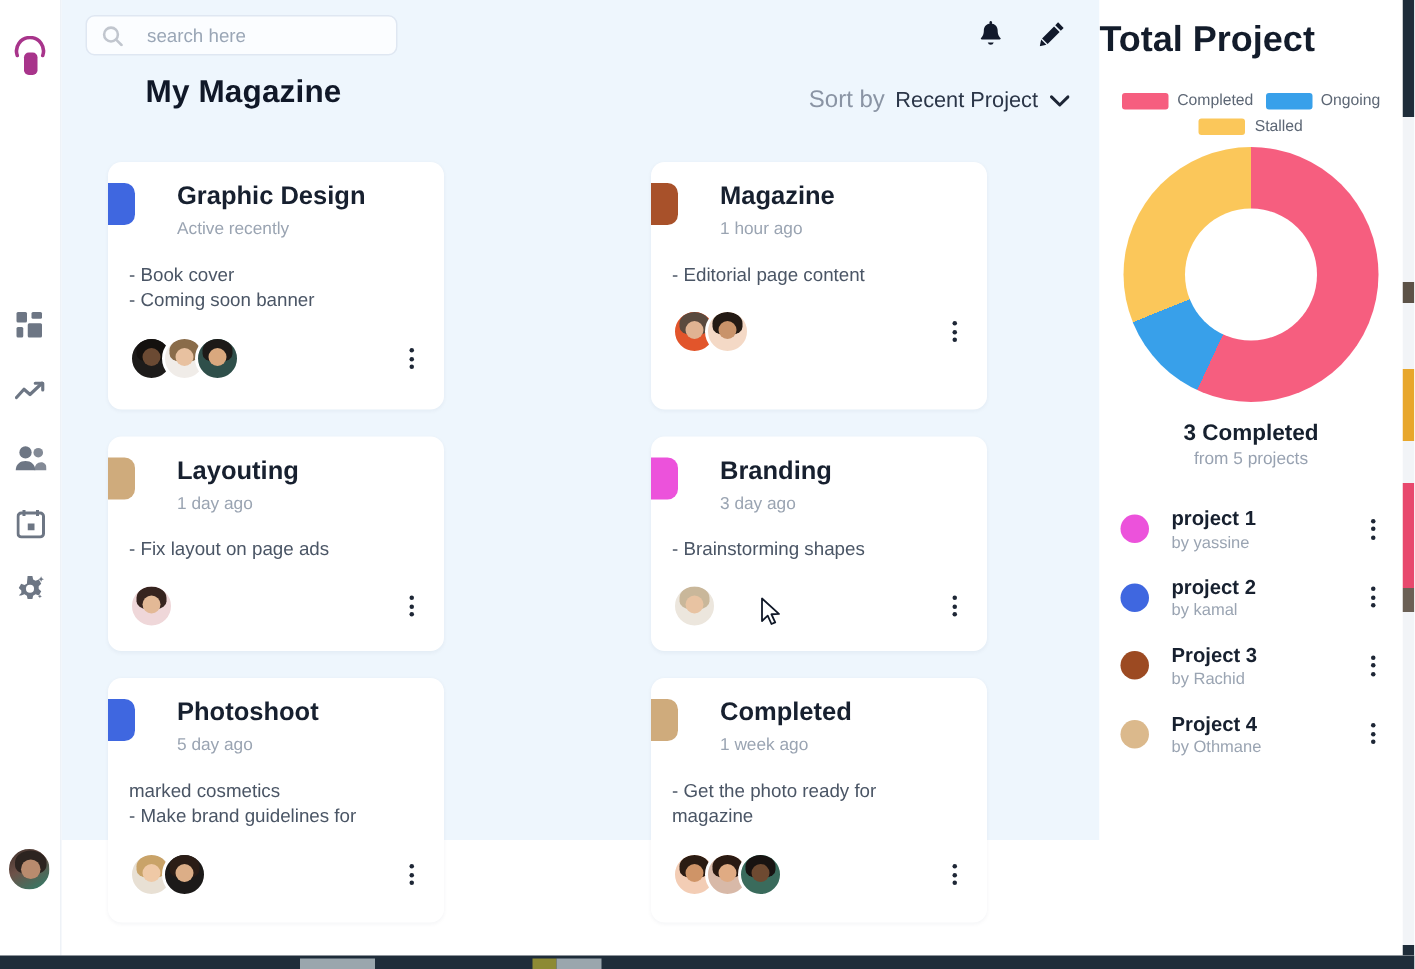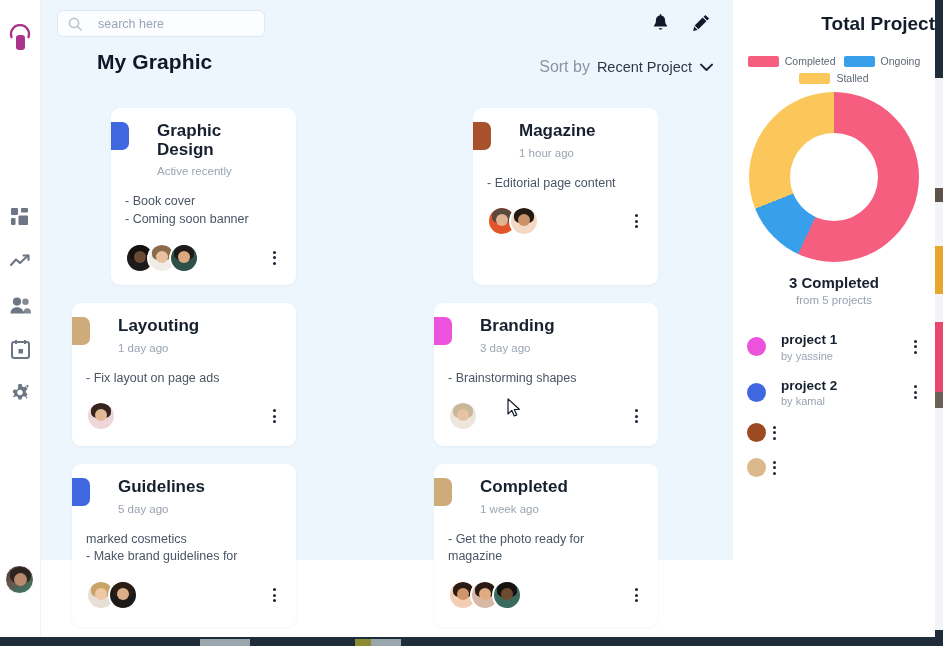--- a/index.html
+++ b/index.html
@@ -67,21 +67,21 @@
     position: absolute; left: 31px; top: 108px;
     width: 630px;
     display: grid; grid-template-columns: 224px 224px; gap: 18px 138px;
   }
   .card {
     position: relative; background: #ffffff; border-radius: 9px;
     padding: 14px 14px 12px 14px;
     box-shadow: 0 1px 3px rgba(20,40,80,.05);
     overflow: hidden;
   }
-  .card.h-tall { min-height: 165px; margin-left: 39px; }
+  .card.h-tall { min-height: 165px; }
   .card.h-mid  { min-height: 143px; }
   .card.h-big  { min-height: 163px; }
   .card-accent {
     position: absolute; left: 0; top: 14px; width: 18px; height: 28px;
     border-radius: 0 7px 7px 0;
   }
   .card-title { margin-left: 32px; font-size: 17px; font-weight: bold; color: #17202f; line-height: 1.1; }
   .card-sub { margin-left: 32px; margin-top: 6px; font-size: 11.5px; color: #9aa4b2; }
   .card-tasks { margin-top: 16px; }
   .card-task { font-size: 12.5px; color: #4a5565; line-height: 1.42; }
@@ -95,21 +95,21 @@
   .avatar .hair { position:absolute; left:3px; top:0px; width:20px; height:15px; border-radius:50% 50% 35% 35%; }
   .avatar .face { position:absolute; left:7px; top:6px; width:12px; height:12px; border-radius:50%; }
   .dots { width: 16px; height: 18px; display:flex; flex-direction:column; align-items:center; justify-content:center; gap:2.5px; cursor:pointer; }
   .dots i { width: 3px; height: 3px; border-radius: 50%; background: #1e2736; display:block; }
 
   
   .right {
     position: absolute; left: 733px; top: 0; width: 202px; height: 637px;
     background: #ffffff;
   }
-  .right-title { text-align: right; margin-top: 13px; font-size: 19px; font-weight: bold; color: #131c2b; }
+  .right-title { text-align: left; margin-top: 13px; font-size: 24px; font-weight: bold; color: #131c2b; }
   .legend { margin-top: 20px; display: flex; flex-direction: column; align-items: center; gap: 5px; }
   .legend-row { display: flex; align-items: center; justify-content: center; gap: 8px; }
   .legend-item { display: flex; align-items: center; gap: 6px; }
   .legend-swatch { width: 31px; height: 11px; border-radius: 2px; }
   .legend-text { font-size: 10.5px; color: #5d6775; }
 
   .donut-wrap { margin-top: 8px; display:flex; justify-content:center; }
   .donut { position: relative; width: 170px; height: 170px; }
   .donut-hole {
     position: absolute; left: 50%; top: 50%; transform: translate(-50%,-50%);
@@ -214,21 +214,21 @@
         <span class="topicon">
           <svg width="17" height="17" viewBox="0 0 17 17" fill="#11192b">
             <path d="M12.4 0.9l3.7 3.7-1.9 1.9-3.7-3.7z"></path>
             <path d="M9.7 3.6l3.7 3.7-8 8-3.7-3.7z"></path>
             <path d="M1.1 12.4l3.5 3.5-4.4 1z"></path>
           </svg>
         </span>
       </div>
     </div>
 
-    <div class="page-title">My Graphic</div>
+    <div class="page-title">My Magazine</div>
 
     <div class="sortbar">
       <span class="sort-label">Sort by</span>
       <span class="sort-value">Recent Project</span>
       <span class="sort-caret">
         <svg width="13" height="9" viewBox="0 0 13 9" fill="none" stroke="#1d2636" stroke-width="2" stroke-linecap="round" stroke-linejoin="round">
           <polyline points="1,1.6 6.5,7 12,1.6"></polyline>
         </svg>
       </span>
     </div>
@@ -331,21 +331,21 @@
           <div class="dots">
               <i></i>
               <i></i>
               <i></i>
             </div>
         </div>
       </div>
 
       <div class="card h-big">
         <span class="card-accent" style="background: rgb(63, 103, 224);"></span>
-        <div class="card-title">Guidelines</div>
+        <div class="card-title">Photoshoot</div>
         <div class="card-sub">5 day ago</div>
         <div class="card-tasks">
           <div class="card-task">marked cosmetics</div>
           <div class="card-task">- Make brand guidelines for</div>
         </div>
         <div class="card-foot">
           <div class="avatars">
               <div class="avatar" style="background: rgb(232, 224, 212);">
                 <span class="hair" style="background: rgb(201, 163, 104);"></span>
                 <span class="face" style="background: rgb(239, 201, 166);"></span>
@@ -452,28 +452,36 @@
           <div class="proj-by">by kamal</div>
         </div>
         <div class="dots">
             <i></i>
             <i></i>
             <i></i>
           </div>
       </div>
       <div class="proj-row">
         <span class="proj-dot" style="background: rgb(156, 74, 34);"></span>
+        <div class="proj-meta">
+          <div class="proj-name">Project 3</div>
+          <div class="proj-by">by Rachid</div>
+        </div>
         <div class="dots">
             <i></i>
             <i></i>
             <i></i>
           </div>
       </div>
       <div class="proj-row">
         <span class="proj-dot" style="background: rgb(219, 185, 140);"></span>
+        <div class="proj-meta">
+          <div class="proj-name">Project 4</div>
+          <div class="proj-by">by Othmane</div>
+        </div>
         <div class="dots">
             <i></i>
             <i></i>
             <i></i>
           </div>
       </div>
     </div>
   </div>
 
   <div class="edge-strip">

